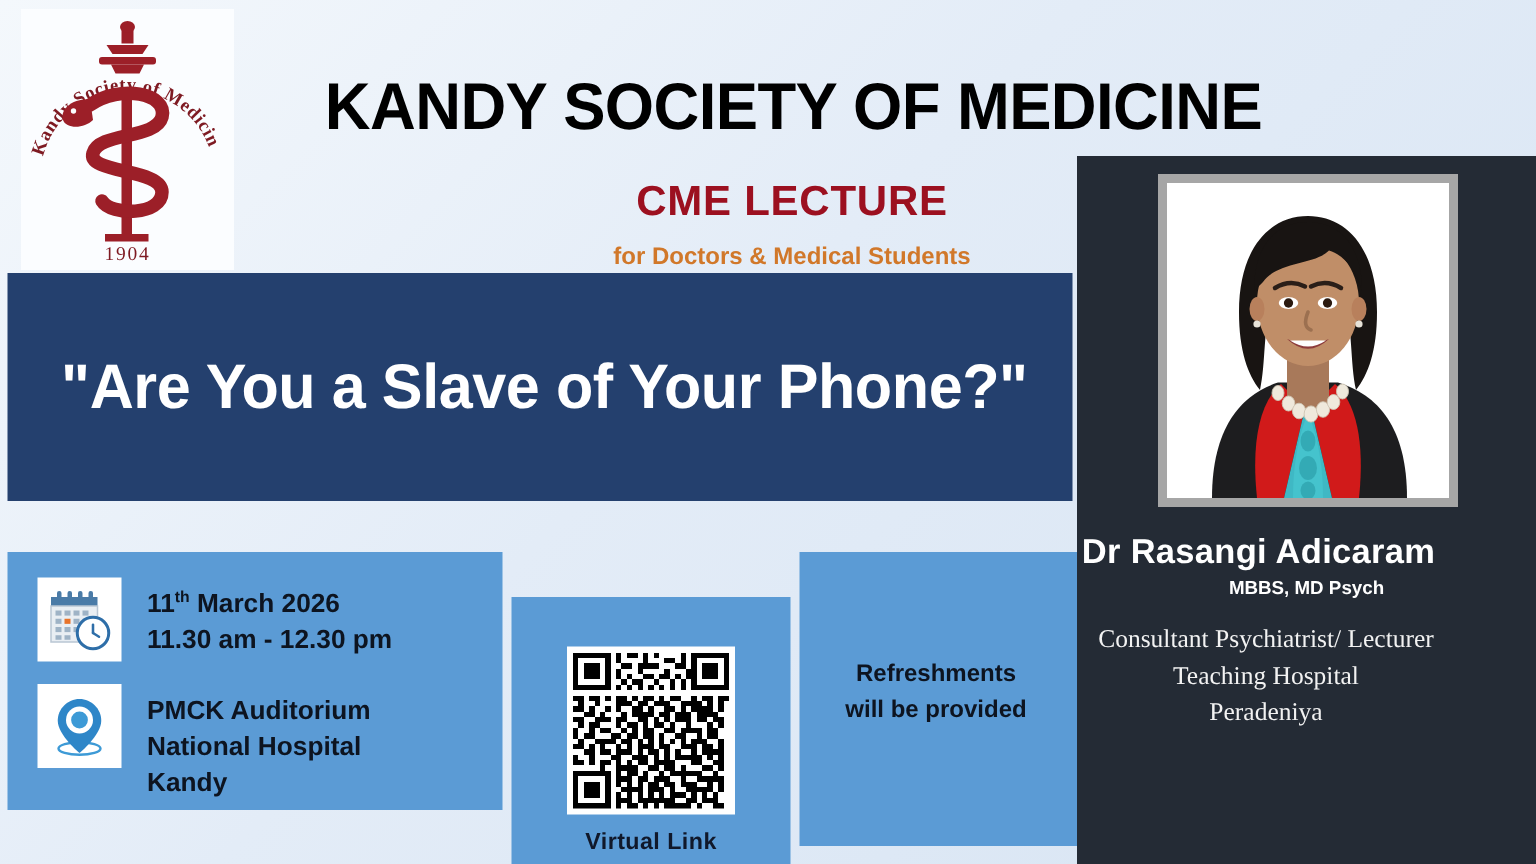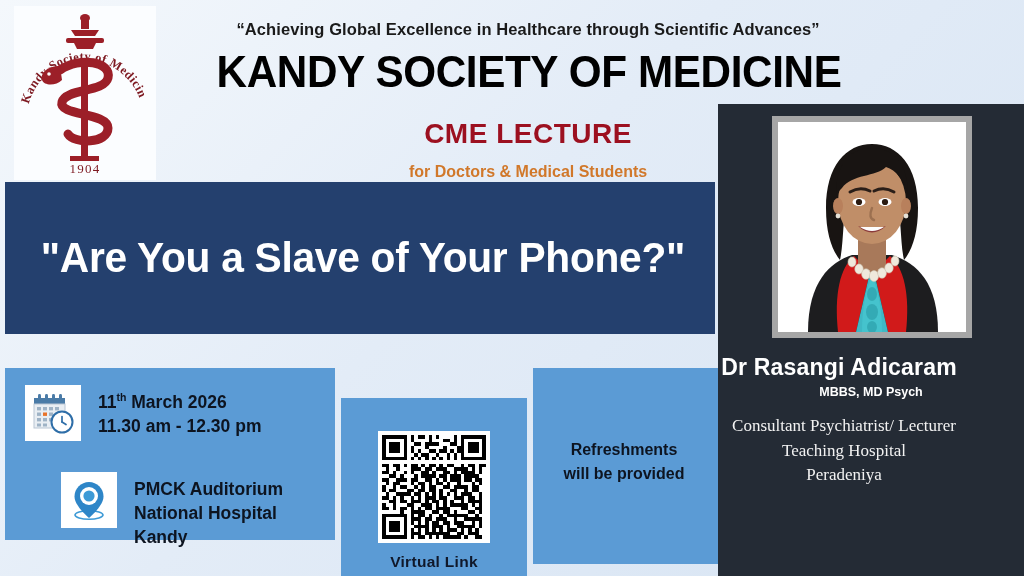--- a/index.html
+++ b/index.html
@@ -42,21 +42,21 @@
 
   .info-row{position:absolute;display:flex;align-items:flex-start;}
   .icon-tile{width:56px;height:56px;background:#fff;flex:0 0 56px;
     display:flex;align-items:center;justify-content:center;}
   .icon-tile svg{width:44px;height:44px;display:block;}
   .info-text{margin-left:17px;font-size:17.5px;font-weight:bold;color:#0d1420;
     line-height:1.38;padding-top:5px;}
   .info-text sup{font-size:10.5px;vertical-align:super;}
 
   #row-datetime{left:20px;top:17px;}
-  #row-venue{left:20px;top:104px;margin-left:36px;}
+  #row-venue{left:20px;top:88px;}
 
   .qr-wrap{position:absolute;left:37px;top:33px;width:112px;height:112px;background:#fff;
     display:flex;align-items:center;justify-content:center;}
   .qr-wrap svg{width:104px;height:104px;display:block;}
   .qr-label{position:absolute;left:0;top:155px;width:186px;text-align:center;
     font-size:15.5px;font-weight:bold;color:#10182a;letter-spacing:.3px;}
 
   .refresh-txt{position:absolute;left:0;top:70px;width:182px;text-align:center;
     font-size:16px;font-weight:bold;color:#0d1420;line-height:1.5;}
 
@@ -108,21 +108,20 @@
 
       <g fill="#9c1f28">
         <path d="M44 58 C30 58, 24 66, 26 72 C28 78, 40 78, 46 72 Z"></path>
         <circle cx="33" cy="66" r="1.8" fill="#fbfdff"></circle>
       </g>
 
       <text x="69" y="165" text-anchor="middle" font-family="'Liberation Serif', serif" font-size="13" fill="#7e1a22" letter-spacing="1.2">1904</text>
     </svg>
   </div>
 
-  <div class="tagline">“Achieving Global Excellence in Healthcare through Scientific Advances”</div>
   <div class="org-title">KANDY SOCIETY OF MEDICINE</div>
   <div class="cme">CME  LECTURE</div>
   <div class="cme-sub">for Doctors &amp; Medical Students</div>
 
   <div class="title-banner">
     <div class="txt">"Are You a Slave of Your Phone?"</div>
   </div>
 
   <div class="panel" id="panel-datetime">
 

